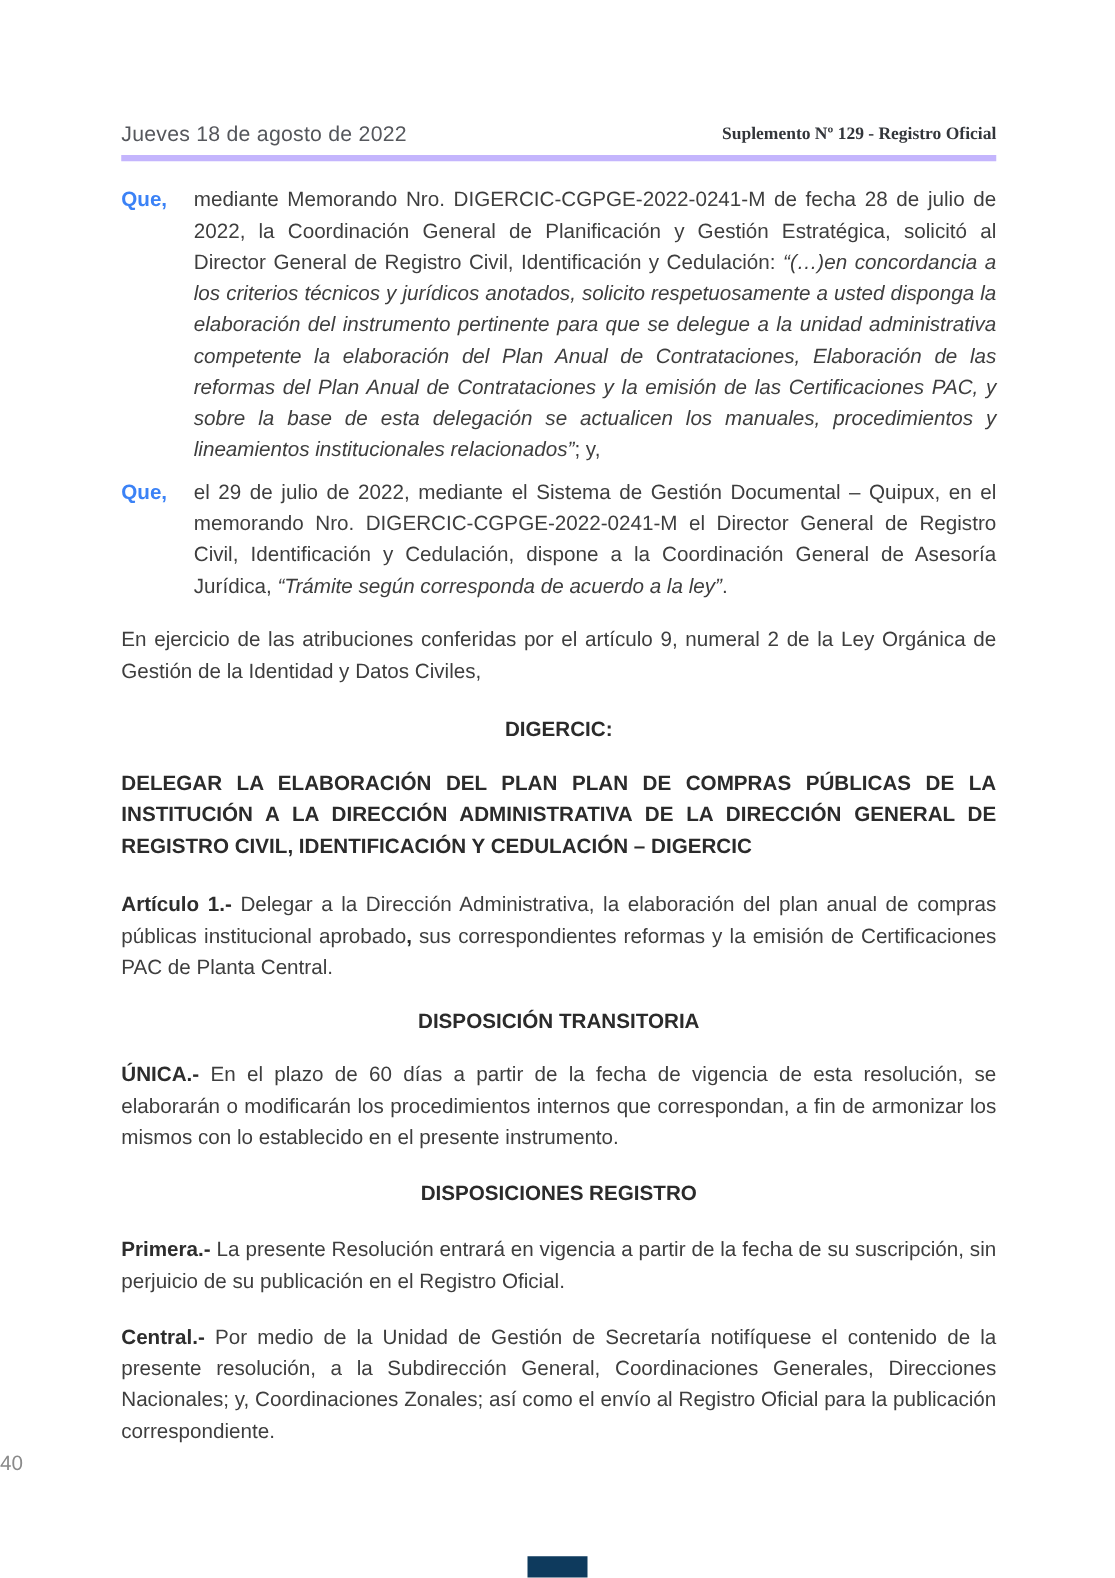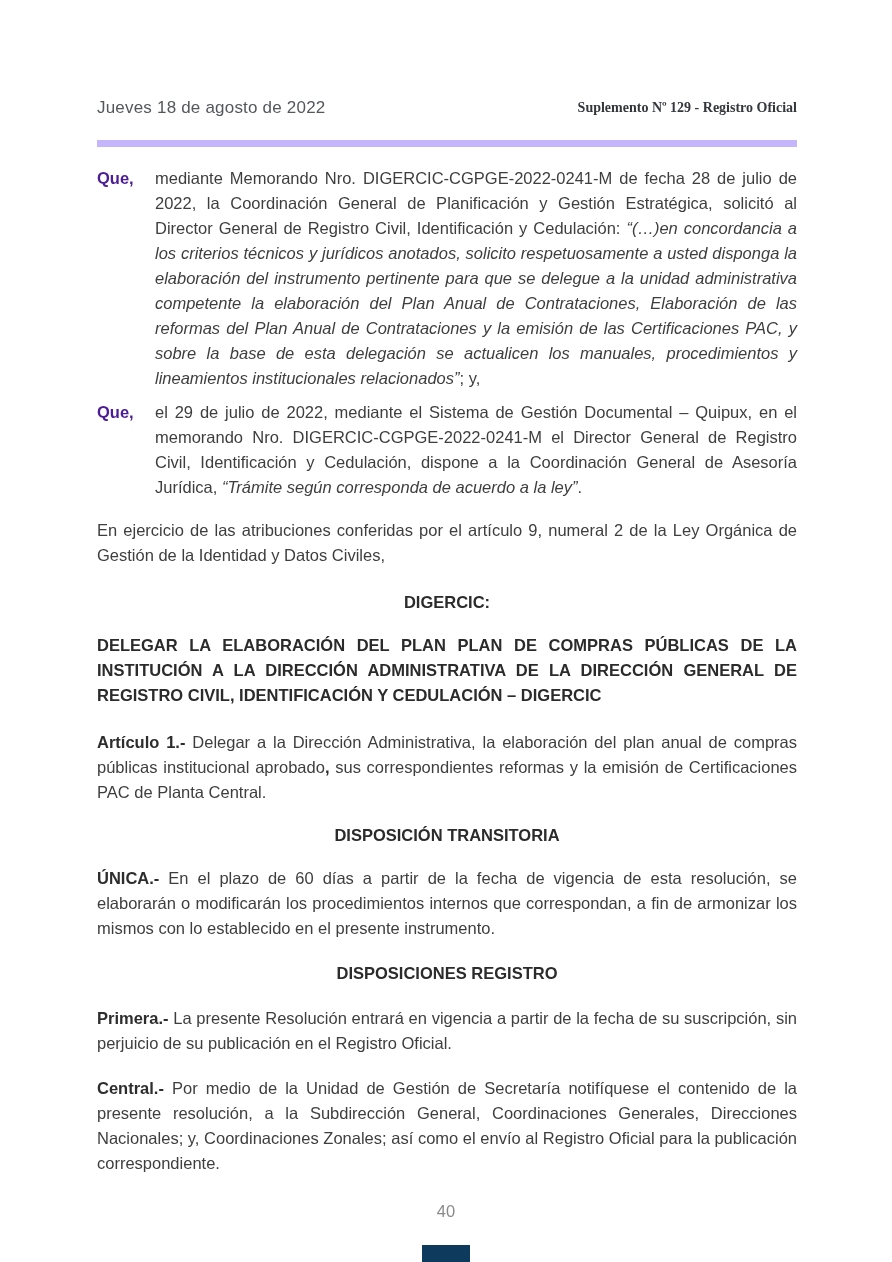--- a/index.html
+++ b/index.html
@@ -9,56 +9,56 @@
     font-family: "Liberation Sans", sans-serif;
     position: relative;
     overflow: hidden;
   }
   .page { position: absolute; inset: 0; }
   .content { position: absolute; left: 97px; width: 700px; top: 98px; }
 
   
   .masthead {
     display: flex; justify-content: space-between; align-items: flex-end;
-    border-bottom: 7px solid #c4b5fd;
-    padding-bottom: 22px;
+    border-bottom: 5px solid #c4b5fd;
+    padding-bottom: 6px;
   }
   .masthead .date {
     font-size: 17px; color: #55575c; letter-spacing: 0.2px; line-height: 20px;
   }
   .masthead .edition {
     font-family: "Liberation Serif", serif; font-weight: 700;
     font-size: 14px; color: #33363b; line-height: 20px;
   }
 
   
   .doc {
     margin-top: 19px;
     font-size: 16.5px;
     line-height: 25px;
     color: #3e3e3e;
     text-align: justify;
   }
   .doc p { margin: 0; }
   .hang { position: relative; padding-left: 58px; }
-  .hang .lbl { position: absolute; left: 0; top: 0; font-weight: 700; color: #4c1d95; }
+  .hang .lbl { position: absolute; left: 0; top: 0; font-weight: 700; color: #3b82f6; }
   .lbl-inline { font-weight: 700; color: #2d2d2d; }
   .quote { font-style: italic; }
   .heading { text-align: center; font-weight: 700; color: #2b2b2b; }
   .allbold { font-weight: 700; color: #2b2b2b; }
 
   .mb9  { margin-bottom: 9px  !important; }
   .mb18 { margin-bottom: 18px !important; }
   .mb20 { margin-bottom: 20px !important; }
   .mb22 { margin-bottom: 22px !important; }
 
   
   .page-number {
-    position: absolute; left: 0; width: 100%; top: 1202px;
-    text-align: center; color: #8a8a8a; font-size: 16.5px;
+    position: absolute; left: 0; width: 100%; top: 1162px;
+    color: #8a8a8a; font-size: 16.5px;
   }
   .accent-bar {
     position: absolute; left: 422px; top: 1245px;
     width: 48px; height: 17px; background: #0e3a5d;
   }
 </style>
 </head>
 <body>
 
 <div class="page">

